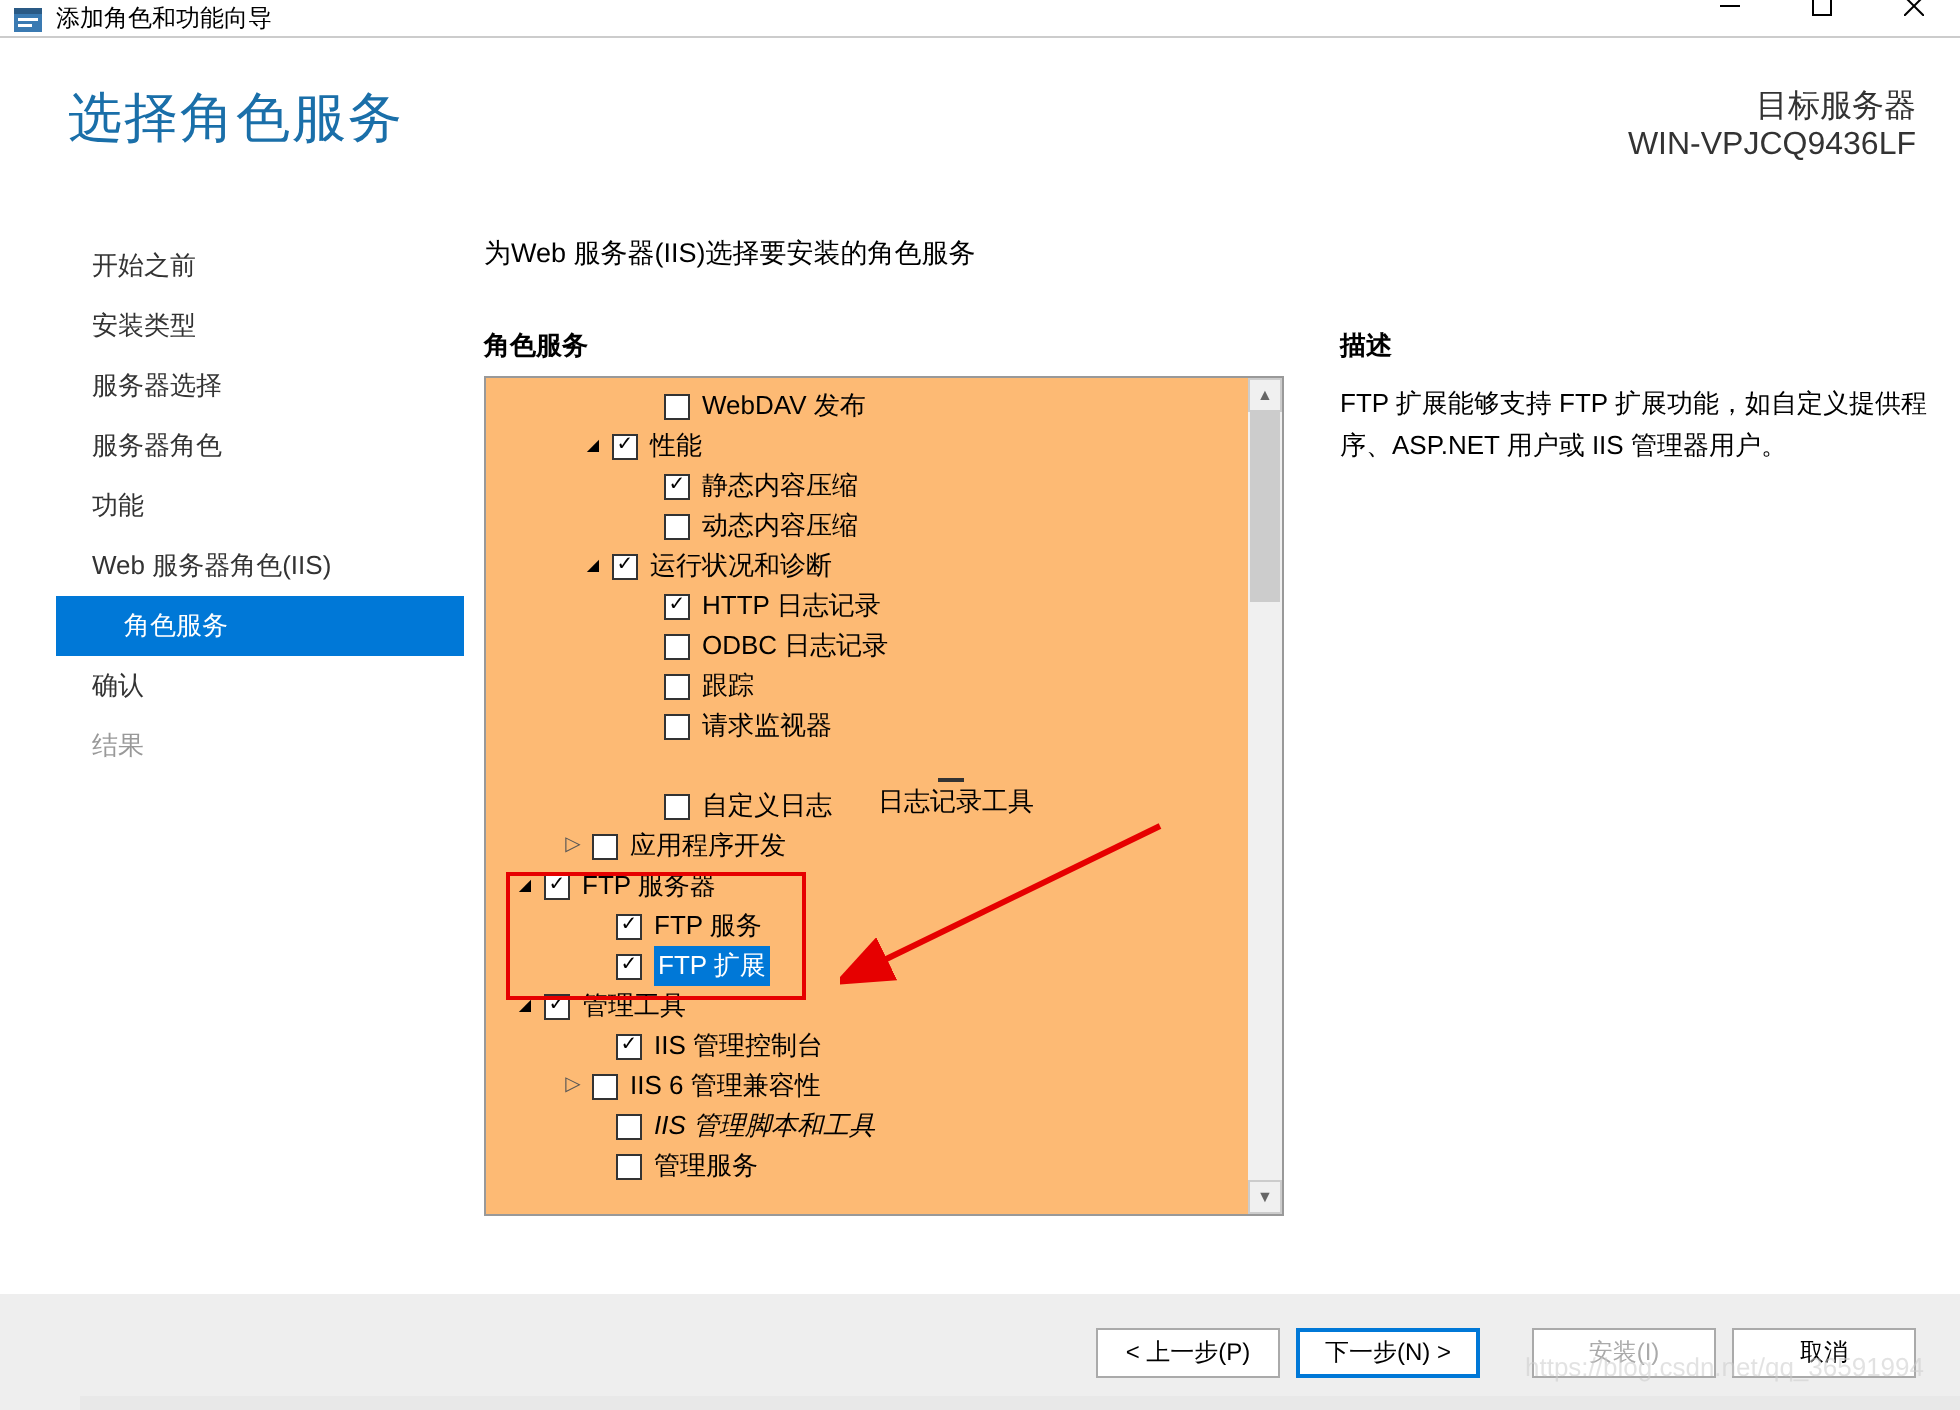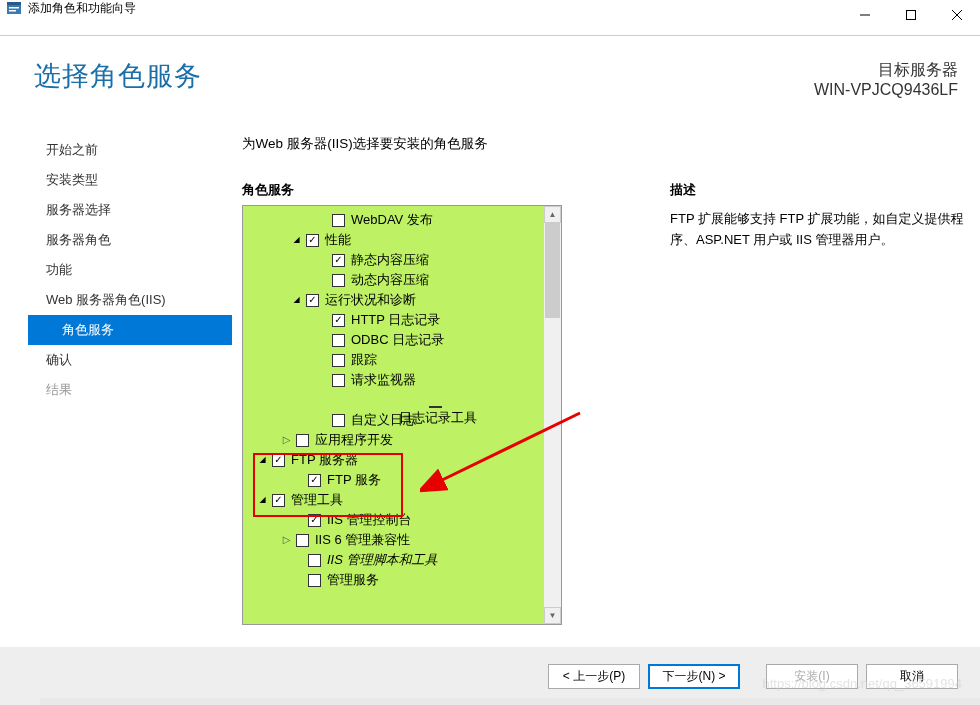--- a/index.html
+++ b/index.html
@@ -9,24 +9,24 @@
       font-family: "Microsoft YaHei", "Segoe UI", sans-serif;
     }
     body {
       background: #fff;
       width: 980px;
       height: 705px;
       overflow: hidden;
       position: relative;
     }
     .titlebar {
-      height: 36px;
+      height: 19px;
       border-bottom: 1px solid #ccc;
       display: flex;
-      align-items: flex-start;
+      align-items: flex-end;
       padding-left: 6px;
       font-size: 12px;
       color: #000;
     }
     .titlebar-icon {
       width: 16px;
       height: 16px;
       margin-right: 6px;
       display: inline-block;
     }
@@ -109,25 +109,25 @@
       padding-left: 10px;
     }
     .section-header {
       font-size: 13px;
       font-weight: bold;
       color: #000;
       margin-bottom: 6px;
     }
     .tree-box {
       border: 1px solid #999;
-      width: 320px;
+      width: 400px;
       height: 420px;
       position: relative;
       overflow: hidden;
-      background: #bef264;
+      background: #fdba74;
     }
     .tree-content {
       padding: 4px 2px;
       font-size: 13px;
       line-height: 20px;
     }
     .scrollbar-track {
       position: absolute;
       right: 0;
       top: 0;
@@ -389,20 +389,25 @@
               <div class="tree-row" style="padding-left: 12px;">
                 <span class="expander" style="color: rgb(0, 0, 0); font-size: 8px;">◢</span>
                 <span class="checkbox checked"></span>
                 <span class="node-text">FTP 服务器</span>
               </div>
               <div class="tree-row" style="padding-left: 48px;">
                 <span class="expander">&nbsp;</span>
                 <span class="checkbox checked"></span>
                 <span class="node-text">FTP 服务</span>
               </div>
+              <div class="tree-row" style="padding-left: 48px;">
+                <span class="expander">&nbsp;</span>
+                <span class="checkbox checked"></span>
+                <span class="node-text selected">FTP 扩展</span>
+              </div>
               <div class="tree-row" style="padding-left: 12px;">
                 <span class="expander" style="color: rgb(0, 0, 0); font-size: 8px;">◢</span>
                 <span class="checkbox checked"></span>
                 <span class="node-text">管理工具</span>
               </div>
               <div class="tree-row" style="padding-left: 48px;">
                 <span class="expander">&nbsp;</span>
                 <span class="checkbox checked"></span>
                 <span class="node-text">IIS 管理控制台</span>
               </div>

